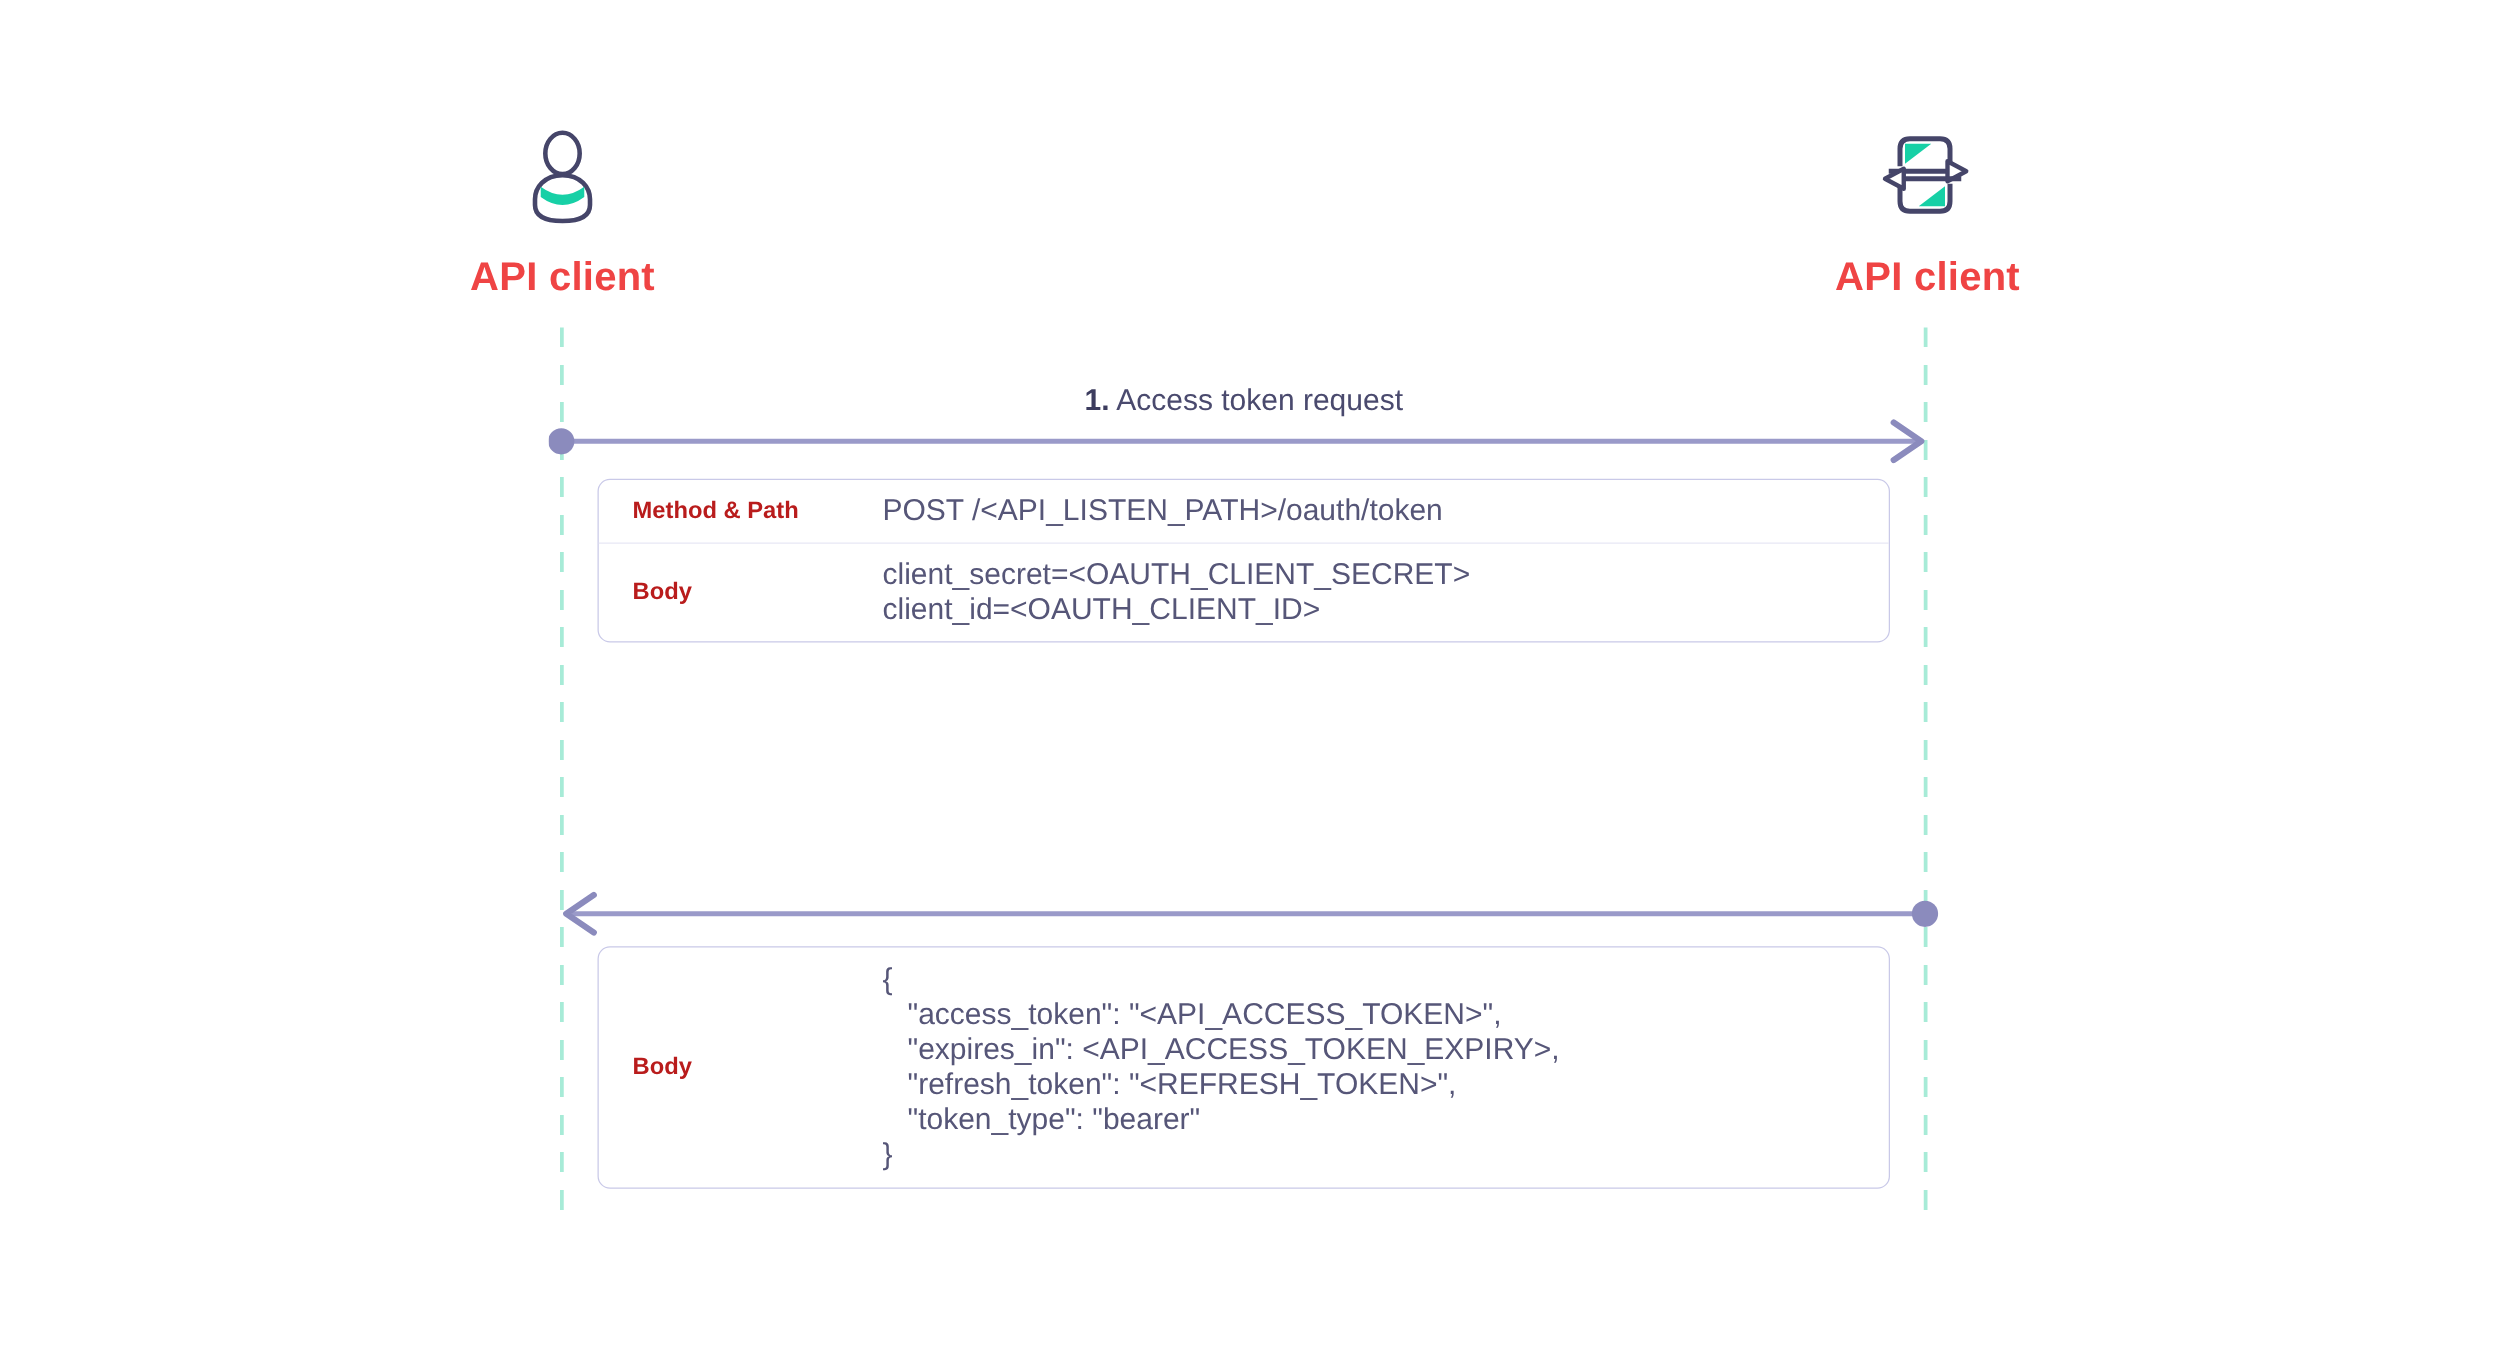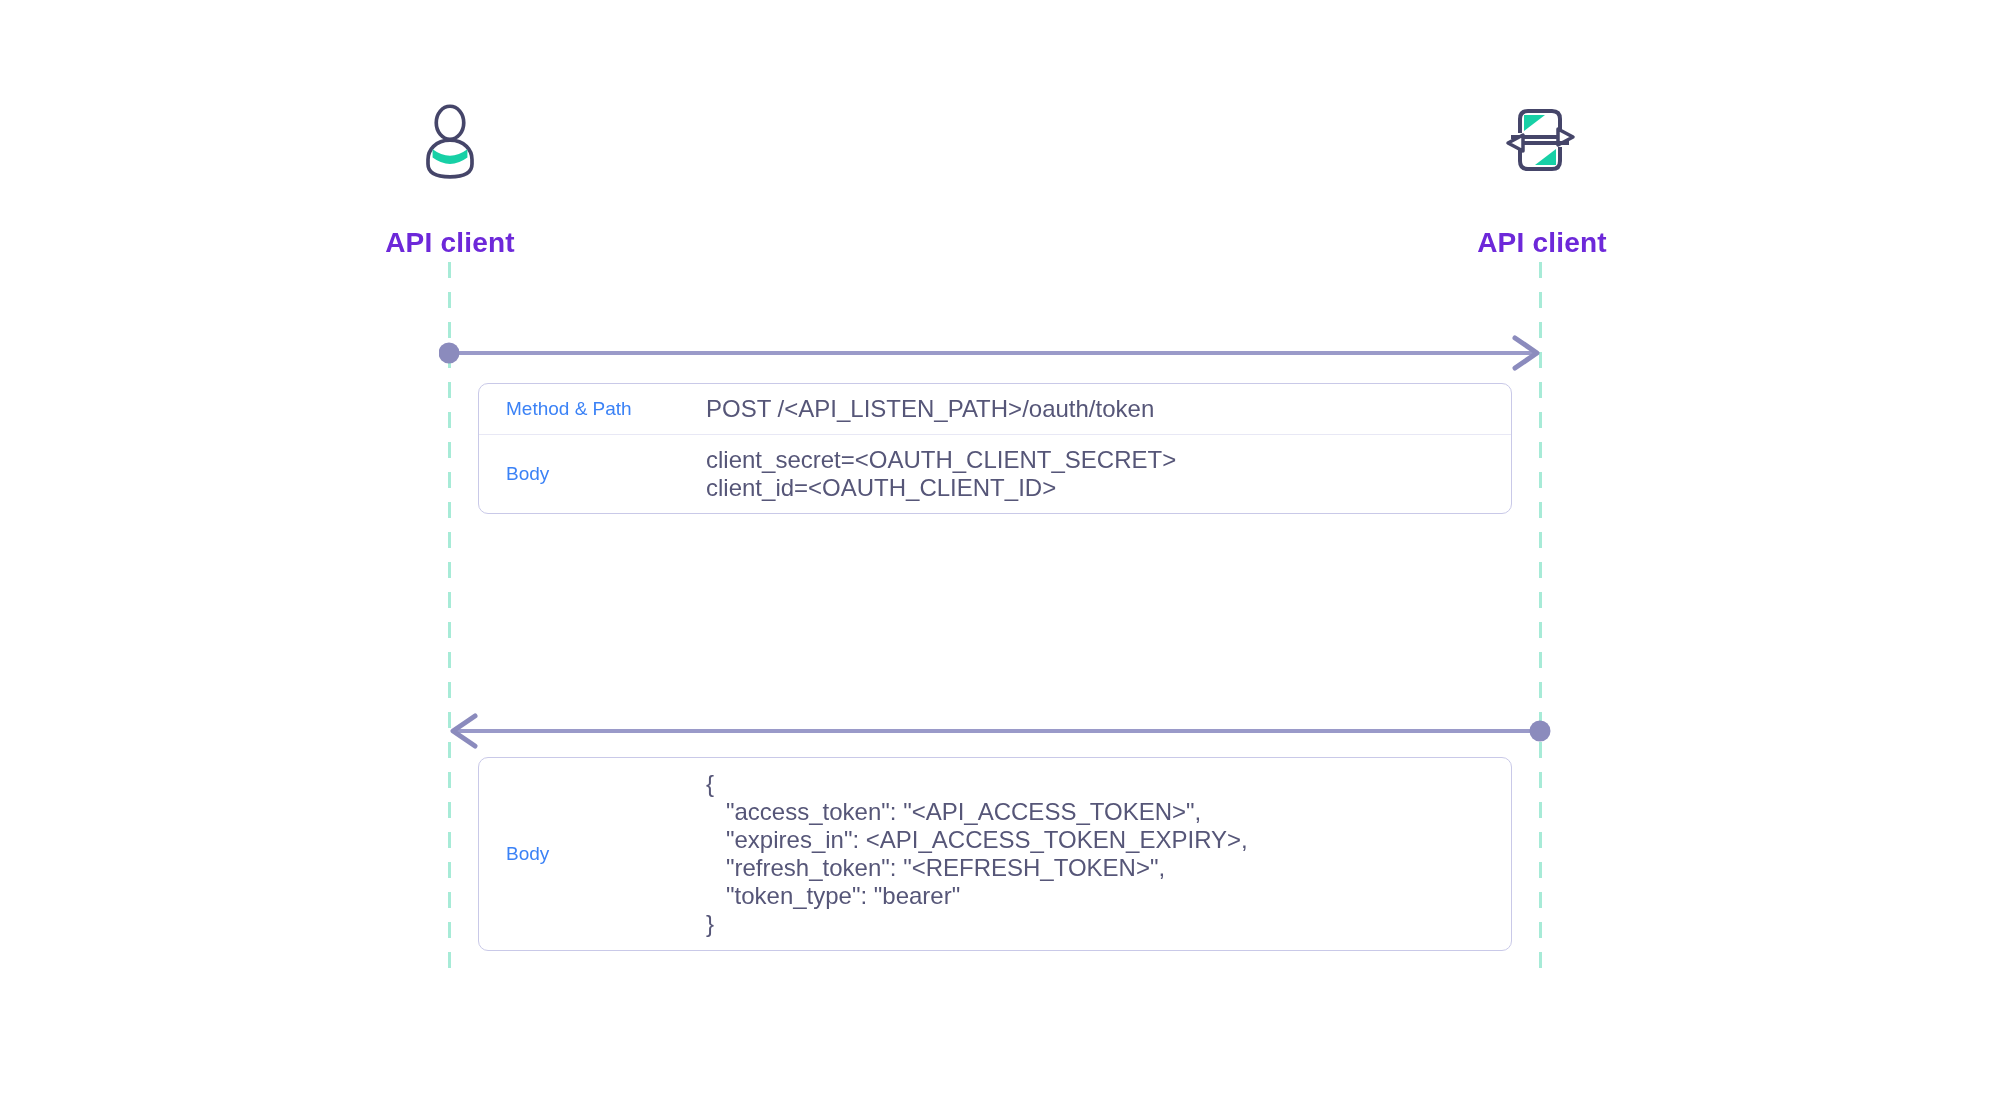--- a/index.html
+++ b/index.html
@@ -12,25 +12,24 @@
     overflow: hidden;
   }
 
   
   .actor { position: absolute; text-align: center; }
   .actor-icon { display: block; margin: 0 auto; }
   .actor-label {
     position: absolute;
     width: 300px;
     text-align: center;
-    font-size: 28px;
+    font-size: 32px;
     font-weight: 700;
-    color: #6d28d9;
+    color: #ef4444;
     letter-spacing: 0.2px;
-    margin-top: 24px;
   }
 
   
   .lifeline {
     position: absolute;
     width: 3px;
     top: 262px;
     height: 706px;
     background: repeating-linear-gradient(
       to bottom,
@@ -67,22 +66,22 @@
     display: flex;
     align-items: center;
     padding: 11px 0;
   }
   .info-row + .info-row { border-top: 1px solid #e8e8f5; }
   .row-label {
     width: 200px;
     padding-left: 27px;
     flex: 0 0 auto;
     font-size: 19px;
-    font-weight: 400;
-    color: #3b82f6;
+    font-weight: 700;
+    color: #b91c1c;
     line-height: 28px;
     align-self: center;
   }
   .row-label.top-align { align-self: flex-start; }
   .row-value {
     flex: 1 1 auto;
     padding-right: 20px;
     font-size: 24px;
     color: #565678;
     line-height: 28px;
@@ -115,20 +114,24 @@
       <path d="M61 27 L76 35 L61 43 Z" fill="#ffffff" stroke="#454569" stroke-width="3.5" stroke-linejoin="round"></path>
       <line x1="72" y1="41" x2="25" y2="41" stroke="#454569" stroke-width="4"></line>
       <path d="M26 49 L11 41 L26 33 Z" fill="#ffffff" stroke="#454569" stroke-width="3.5" stroke-linejoin="round"></path>
     </svg>
   </div>
   <div class="actor-label" style="left:1392px; top:203px;">API client</div>
 
   <div class="lifeline" style="left:448px;"></div>
   <div class="lifeline" style="left:1539px;"></div>
 
+  <div class="msg-label" style="top:306px;">
+    <span class="msg-num">1.</span>
+    <span>Access token request</span>
+  </div>
 
   <svg class="msg-arrow" style="left:439px; top:335px;" width="1108" height="36" viewBox="0 0 1108 36">
     <line x1="10" y1="18" x2="1094" y2="18" stroke="#9a9ac9" stroke-width="4"></line>
     <circle cx="10" cy="18" r="10.5" fill="#8b8bbd"></circle>
     <polyline points="1076,3 1098,18 1076,33" fill="none" stroke="#8b8bbd" stroke-width="5" stroke-linecap="round" stroke-linejoin="round"></polyline>
   </svg>
 
   <div class="info-table" style="top:383px;">
     <div class="info-row">
       <div class="row-label">Method &amp; Path</div>

